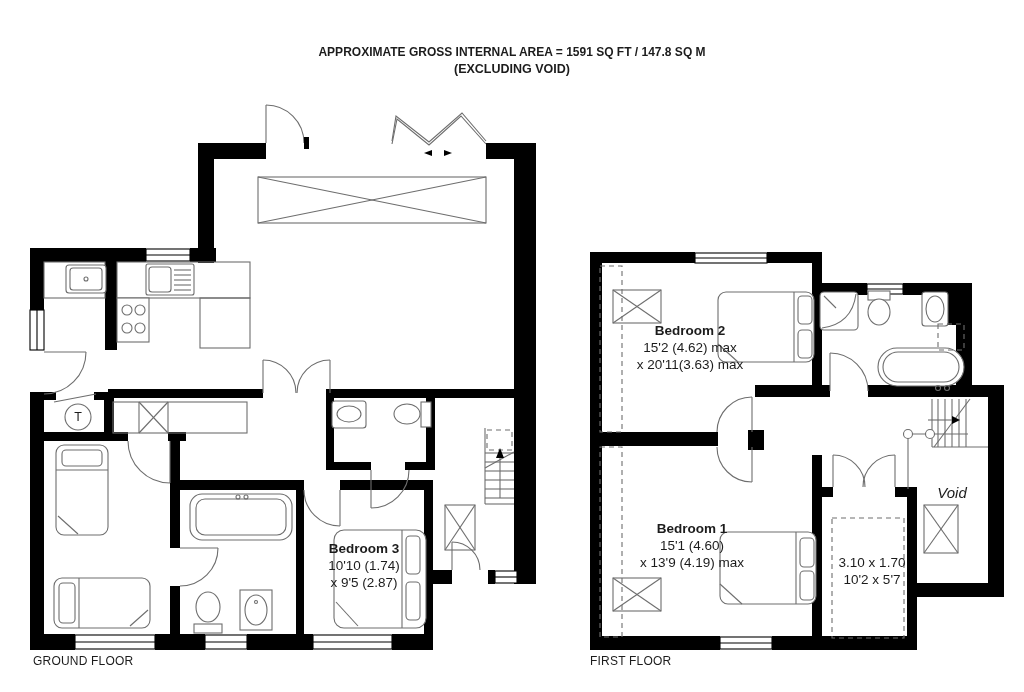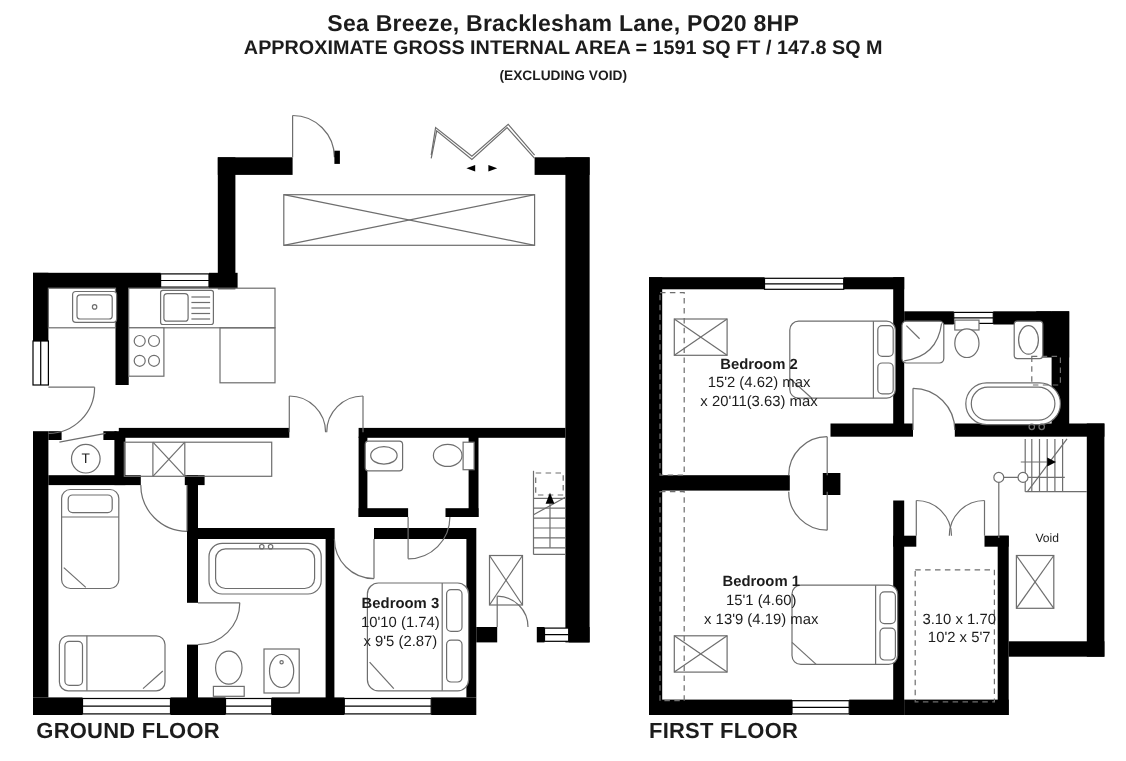--- a/index.html
+++ b/index.html
@@ -16,27 +16,27 @@
   #plan-svg{position:absolute;left:0;top:0;}
   .wall{fill:var(--wall);stroke:none;}
   .fx{fill:none;stroke:var(--fixture-line);stroke-width:1.1;}
   .fxf{fill:#fff;stroke:var(--fixture-line);stroke-width:1.1;}
   .dash{fill:none;stroke:var(--fixture-line);stroke-width:1.1;stroke-dasharray:5 4;}
   .win{fill:#fff;stroke:var(--wall);stroke-width:1.1;}
   .winl{stroke:var(--wall);stroke-width:1.1;}
   .arrow{fill:var(--wall);stroke:none;}
   .hdr{position:absolute;left:0;width:1024px;text-align:center;font-weight:bold;}
   #title{top:10px;font-size:21px;letter-spacing:.2px;}
-  #subtitle1{top:33px;font-size:18px;}
+  #subtitle1{top:45px;font-size:12px;}
   #subtitle2{top:62px;font-size:12.5px;}
   .room-label{position:absolute;transform:translateX(-50%);text-align:center;
     font-size:13.5px;line-height:17px;white-space:nowrap;}
   .rn{font-weight:bold;}
-  .floor-label{position:absolute;font-size:20px;font-weight:bold;letter-spacing:.2px;}
-  .small-label{position:absolute;transform:translateX(-50%);font-size:11px;white-space:nowrap;}
+  .floor-label{position:absolute;font-size:12px;font-weight:normal;letter-spacing:.2px;}
+  .small-label{position:absolute;transform:translateX(-50%);font-size:15px;white-space:nowrap;font-style:italic;}
   .t-label{position:absolute;transform:translateX(-50%);font-size:12.5px;}
 </style>
 </head>
 <body>
 
 <div id="stage">
 
   <svg id="plan-svg" width="1024" height="692" viewBox="0 0 1024 692">
 
     <g>
@@ -335,21 +335,20 @@
       </g>
 
       <g>
         <rect class="fx" x="924" y="505" width="34" height="48"></rect>
         <line class="fx" x1="924" y1="505" x2="958" y2="553"></line>
         <line class="fx" x1="924" y1="553" x2="958" y2="505"></line>
       </g>
     </g>
   </svg>
 
-  <div class="hdr" id="title">Sea Breeze, Bracklesham Lane, PO20 8HP</div>
   <div class="hdr" id="subtitle1">APPROXIMATE GROSS INTERNAL AREA = 1591 SQ FT / 147.8 SQ M</div>
   <div class="hdr" id="subtitle2">(EXCLUDING VOID)</div>
 
 
 
   <div class="room-label" style="left:364px;top:540px;">
     <div class="rn">Bedroom 3</div>
     <div>10'10 (1.74)</div>
     <div>x 9'5 (2.87)</div>
   </div>

